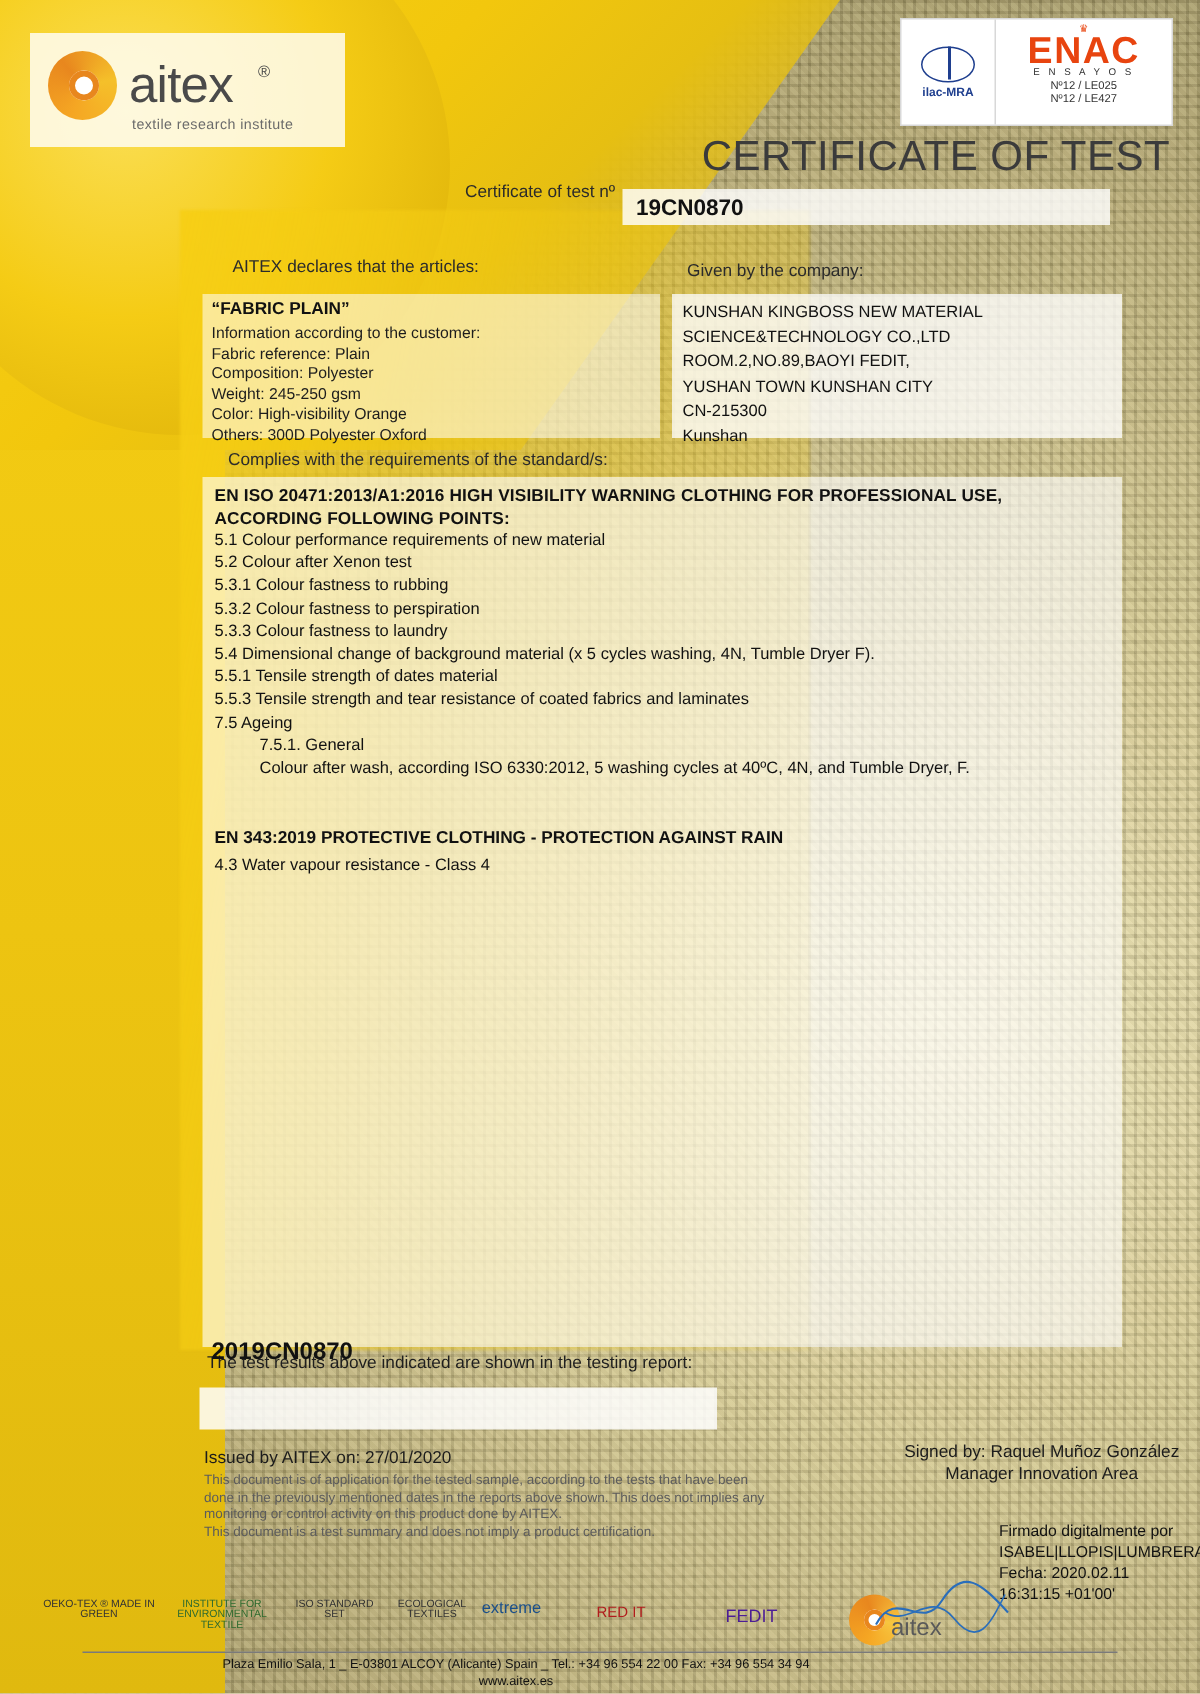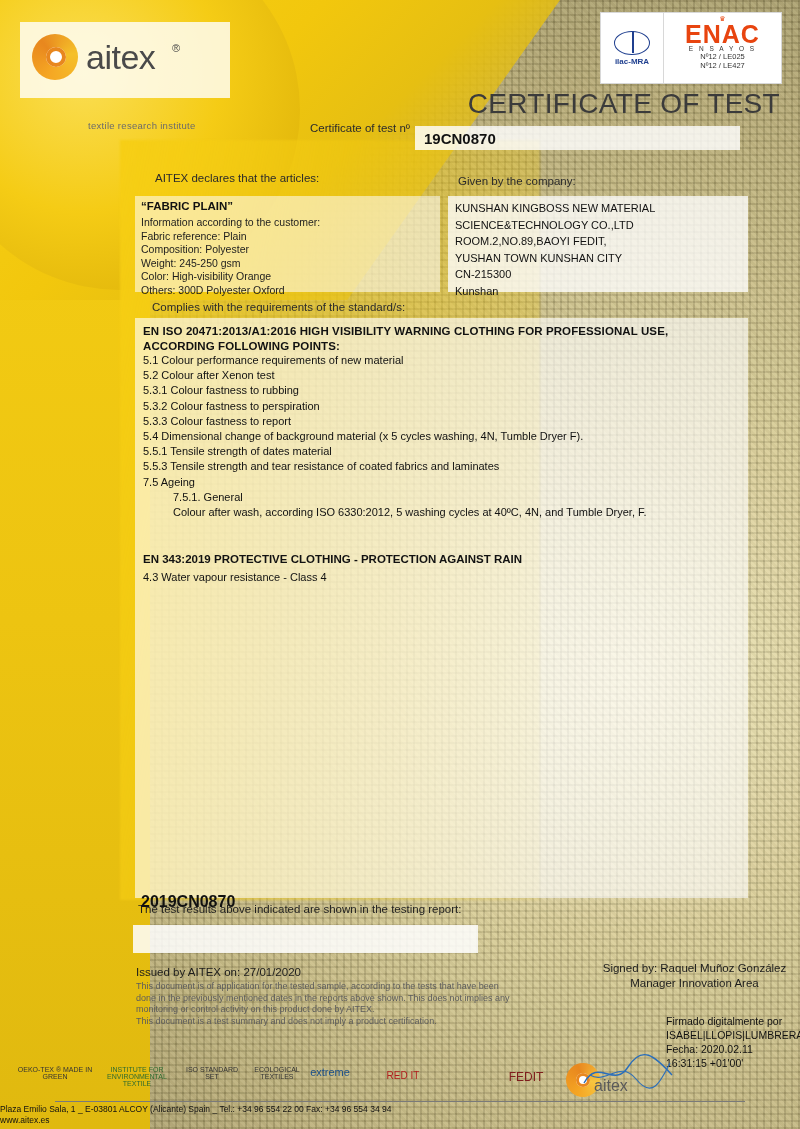--- a/index.html
+++ b/index.html
@@ -66,21 +66,21 @@
       conic-gradient(from 200deg, #f5a623 0deg, #e8871e 120deg, #f5c02a 240deg, #f5a623 360deg);
   }
   .logo-swirl:after{
     content:"";position:absolute;left:14px;top:13px;width:20px;height:20px;border-radius:50%;
     background:#fff;box-shadow:inset 0 0 0 4px #e8871e;
   }
   .logo-word{
     position:absolute;left:66px;top:16px;font-size:34px;color:#4a4a4a;font-weight:400;letter-spacing:-.5px;
   }
   .logo-reg{position:absolute;left:152px;top:20px;font-size:11px;color:#4a4a4a;}
-  .logo-sub{position:absolute;left:68px;top:56px;font-size:9.5px;color:#6b6b6b;letter-spacing:.3px;margin-top:42px;}
+  .logo-sub{position:absolute;left:68px;top:56px;font-size:9.5px;color:#6b6b6b;letter-spacing:.3px;}
 
   .accred{
     position:absolute;left:600px;top:12px;width:180px;height:70px;background:#fff;border:1px solid #d8d8d8;
     display:flex;
   }
   .ilac{width:62px;border-right:1px solid #d8d8d8;display:flex;align-items:center;justify-content:center;flex-direction:column;}
   .ilac-circ{width:34px;height:22px;border:1.5px solid #1f3f8f;border-radius:50%;position:relative;}
   .ilac-circ:before{content:"";position:absolute;left:50%;top:-1px;width:1.5px;height:22px;background:#1f3f8f;}
   .ilac-txt{font-size:8px;color:#1f3f8f;font-weight:bold;margin-top:2px;}
   .enac{flex:1;padding:2px 4px;text-align:center;}
@@ -141,25 +141,25 @@
   .sig-swirl{
     position:absolute;left:0;top:8px;width:34px;height:34px;border-radius:50%;
     background:conic-gradient(from 200deg,#f5a623 0deg,#e8871e 140deg,#f7c640 260deg,#f5a623 360deg);
   }
   .sig-swirl:after{content:"";position:absolute;left:10px;top:10px;width:14px;height:14px;border-radius:50%;background:#fff;box-shadow:inset 0 0 0 3px #e8871e;}
   .sig-word{position:absolute;left:28px;top:22px;font-size:16px;color:#5a5a5a;}
   .sig-scribble{position:absolute;left:14px;top:-2px;}
 
   
   .footer-strip{
-    position:absolute;left:5px;top:1060px;width:682px;height:44px;
+    position:absolute;left:16px;top:1060px;width:682px;height:44px;
   }
   .flogo{position:absolute;font-size:7px;color:#333;text-align:center;}
   .footer-addr{
-    position:absolute;left:0;top:1104px;width:636px;font-size:8.5px;color:#111;line-height:10.5px;
+    position:absolute;left:0;top:1104px;width:636px;text-align:center;font-size:8.5px;color:#111;line-height:10.5px;padding-left:26px;
   }
   .footer-line{position:absolute;left:55px;top:1101px;width:690px;height:1px;background:#7a7a7a;}
 </style>
 </head>
 <body>
 
 <div id="page">
   <div class="bg-photo"></div>
   <div class="yellow-left"></div>
   <div class="yellow-band"></div>
@@ -220,21 +220,21 @@
 
   <div class="complies">Complies with the requirements of the standard/s:</div>
   <div class="box-main"></div>
   <div class="std-head">EN ISO 20471:2013/A1:2016 HIGH VISIBILITY WARNING CLOTHING FOR PROFESSIONAL USE, ACCORDING FOLLOWING POINTS:</div>
 
   <div class="points">
     <div>5.1 Colour performance requirements of new material</div>
     <div>5.2 Colour after Xenon test</div>
     <div>5.3.1 Colour fastness to rubbing</div>
     <div>5.3.2 Colour fastness to perspiration</div>
-    <div>5.3.3 Colour fastness to report</div>
+    <div>5.3.3 Colour fastness to laundry</div>
     <div>5.4 Dimensional change of background material (x 5 cycles washing, 4N, Tumble Dryer F).</div>
     <div>5.5.1 Tensile strength of dates material</div>
     <div>5.5.3 Tensile strength and tear resistance of coated fabrics and laminates</div>
     <div>7.5 Ageing</div>
     <div class="ind">7.5.1. General</div>
     <div class="ind">Colour after wash, according ISO 6330:2012, 5 washing cycles at 40ºC, 4N, and Tumble Dryer, F.</div>
   </div>
 
   <div class="en343">EN 343:2019 PROTECTIVE CLOTHING - PROTECTION AGAINST RAIN</div>
   <div class="en343sub">4.3 Water vapour resistance - Class 4</div>
@@ -261,20 +261,20 @@
     </svg>
   </div>
 
   <div class="footer-strip">
     <div class="flogo" style="left:10px;top:6px;width:80px;">OEKO-TEX ® MADE IN GREEN</div>
     <div class="flogo" style="left:95px;top:6px;width:74px;color:#2f6b2f;">INSTITUTE FOR ENVIRONMENTAL TEXTILE</div>
     <div class="flogo" style="left:175px;top:6px;width:64px;">ISO STANDARD SET</div>
     <div class="flogo" style="left:240px;top:6px;width:64px;">ECOLOGICAL TEXTILES</div>
     <div class="flogo" style="left:290px;top:6px;width:70px;font-size:11px;color:#1a4f8a;">extreme</div>
     <div class="flogo" style="left:368px;top:10px;width:60px;font-size:10px;color:#b01c1c;">RED IT</div>
-    <div class="flogo" style="left:455px;top:10px;width:60px;font-size:12px;color:#7f1d1d;padding-left:36px;">FEDIT</div>
+    <div class="flogo" style="left:455px;top:10px;width:60px;font-size:12px;color:#4c1d95;">FEDIT</div>
   </div>
   <div class="footer-line"></div>
   <div class="footer-addr">
     <div>Plaza Emilio Sala, 1 _ E-03801 ALCOY (Alicante) Spain _ Tel.: +34 96 554 22 00 Fax: +34 96 554 34 94</div>
     <div>www.aitex.es</div>
   </div>
 </div>
 
 </body></html>

